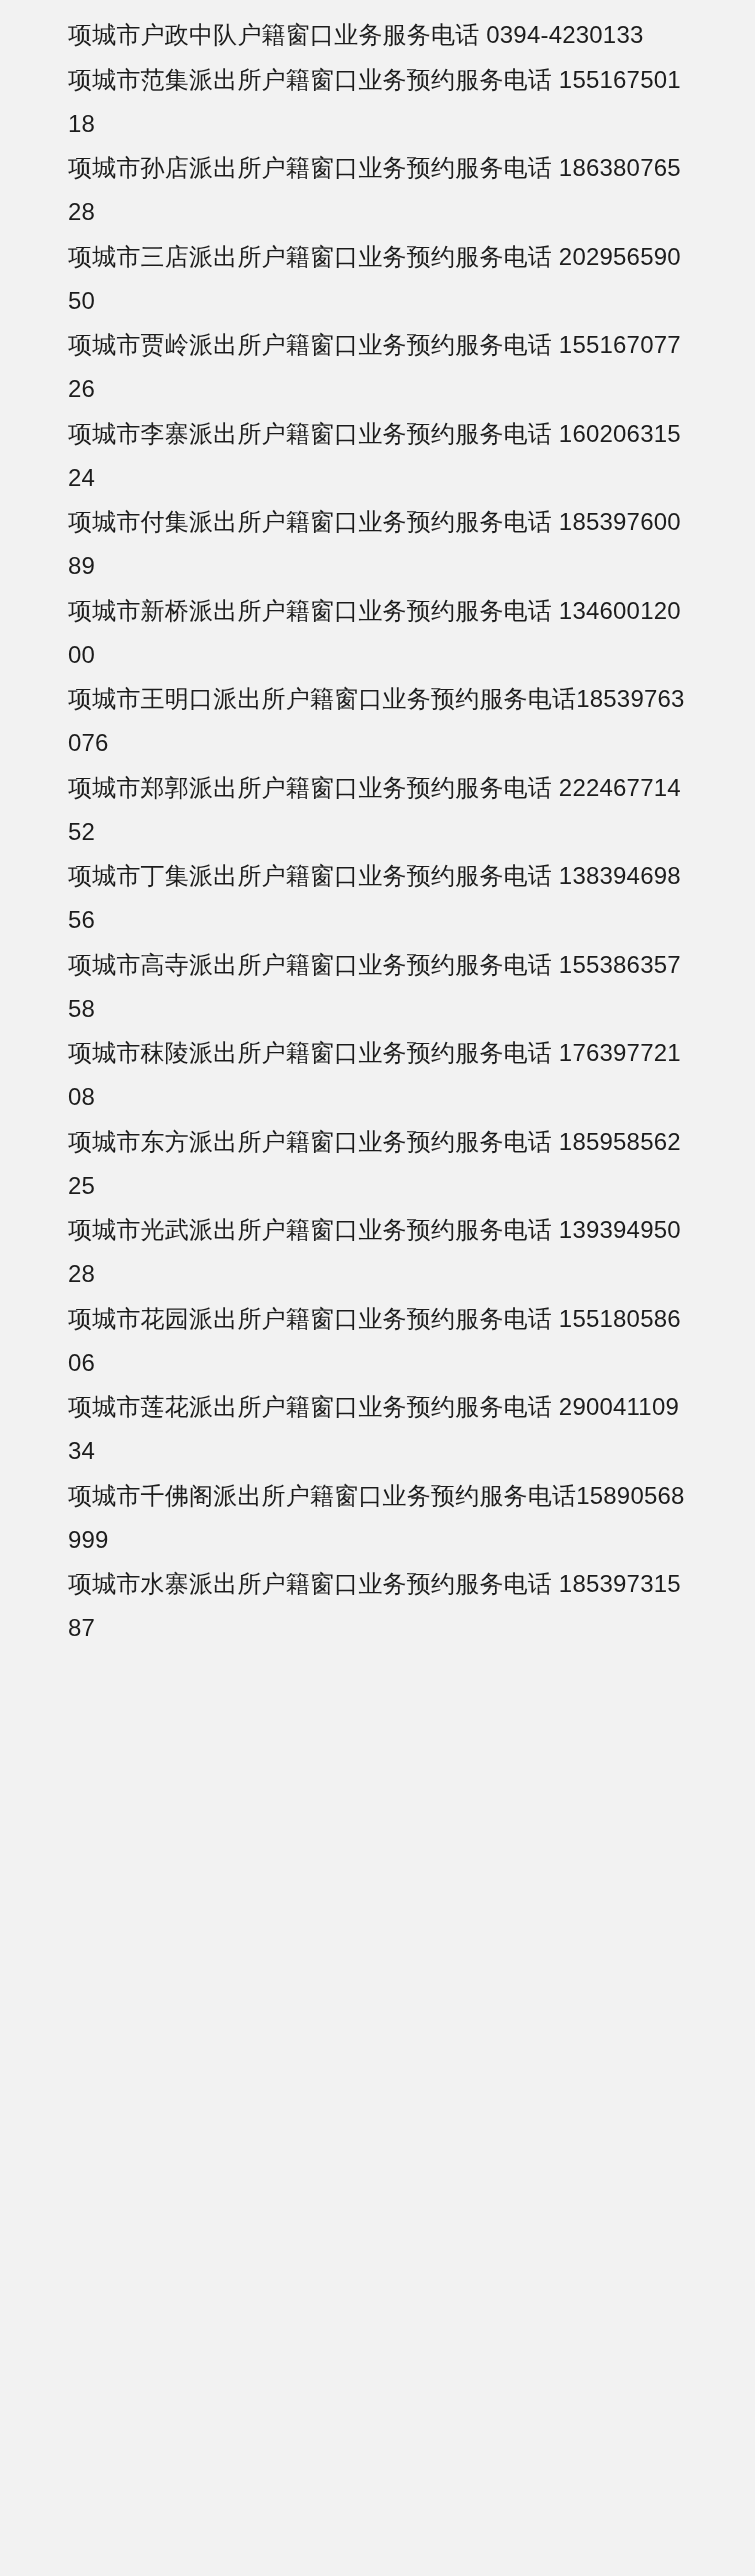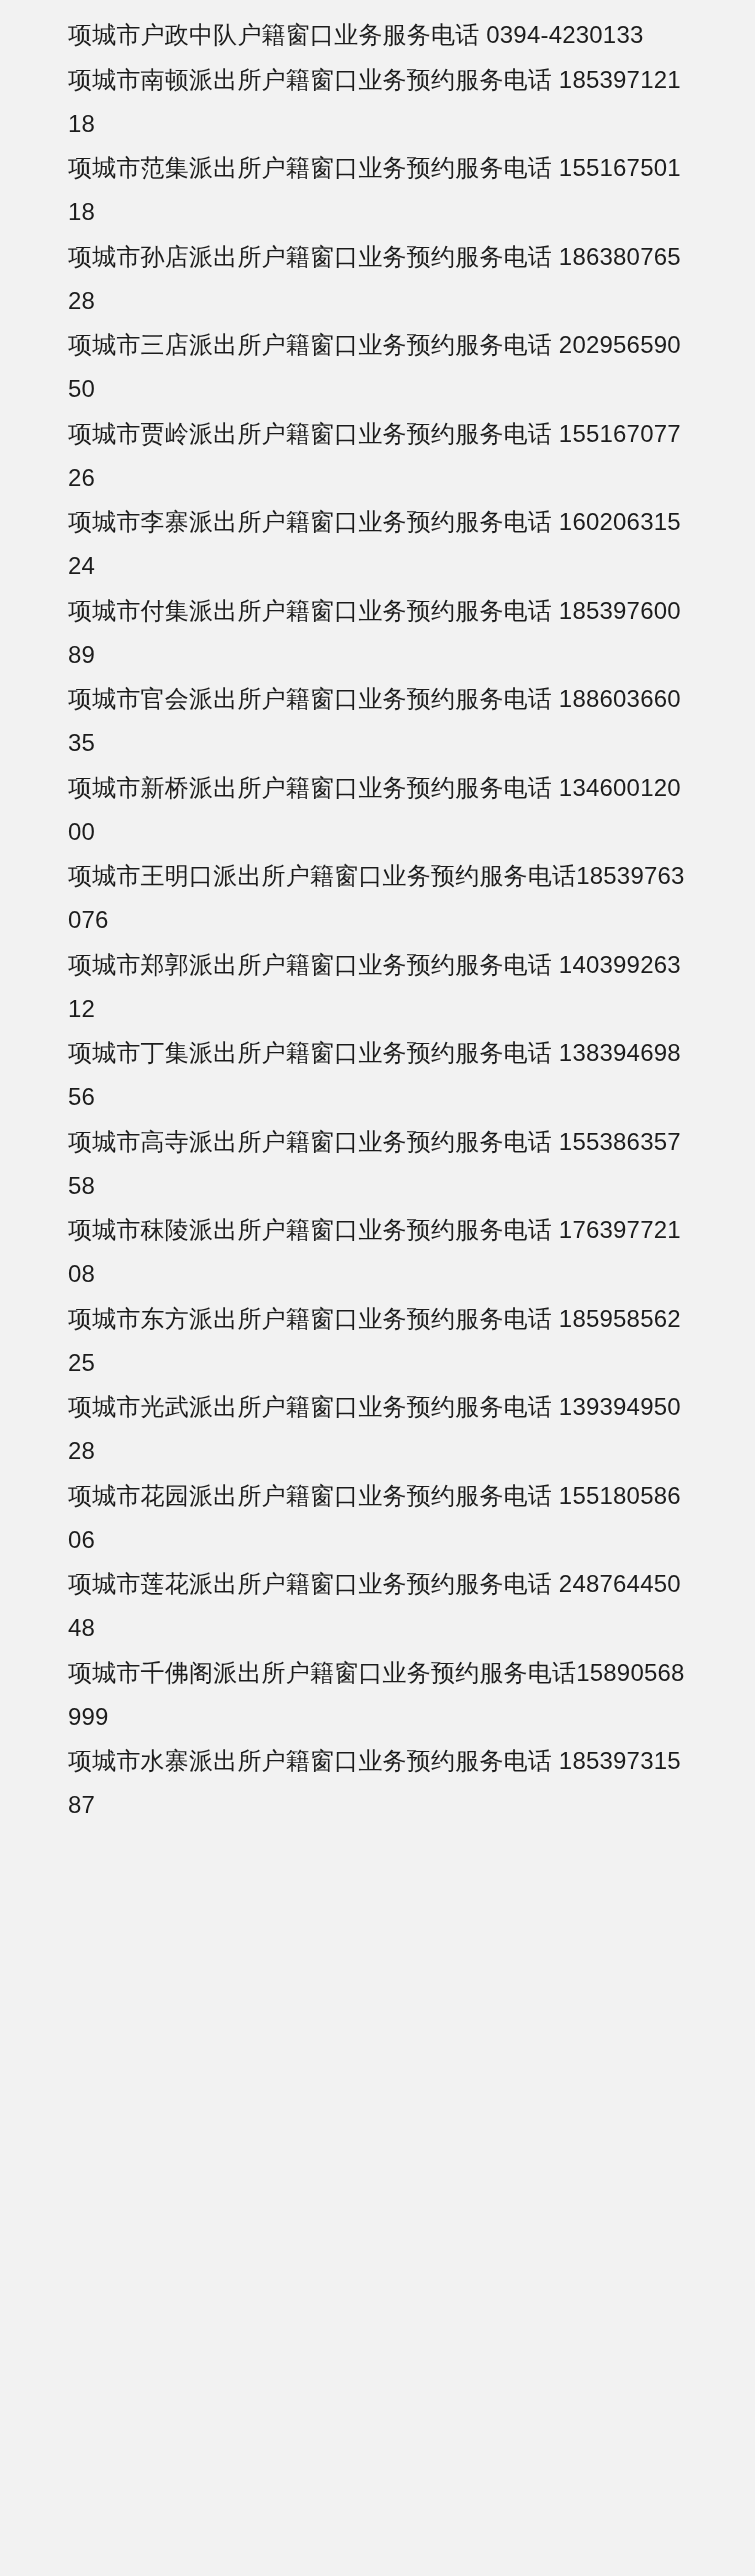--- a/index.html
+++ b/index.html
@@ -56,35 +56,33 @@
 </style>
 </head>
 <body>
 
 <div class="page">
   <div class="edge-line-left"></div>
   <div class="edge-line-right"></div>
 
   <div class="content-card">
     <p class="para">项城市户政中队户籍窗口业务服务电话 0394-4230133</p>
-    <p class="para">项城市南顿派出所户籍窗口业务预约服务电话 18539712118</p>
     <p class="para">项城市范集派出所户籍窗口业务预约服务电话 15516750118</p>
     <p class="para">项城市孙店派出所户籍窗口业务预约服务电话 18638076528</p>
     <p class="para">项城市三店派出所户籍窗口业务预约服务电话 20295659050</p>
     <p class="para">项城市贾岭派出所户籍窗口业务预约服务电话 15516707726</p>
     <p class="para">项城市李寨派出所户籍窗口业务预约服务电话 16020631524</p>
     <p class="para">项城市付集派出所户籍窗口业务预约服务电话 18539760089</p>
-    <p class="para">项城市官会派出所户籍窗口业务预约服务电话 18860366035</p>
     <p class="para">项城市新桥派出所户籍窗口业务预约服务电话 13460012000</p>
     <p class="para">项城市王明口派出所户籍窗口业务预约服务电话18539763076</p>
-    <p class="para">项城市郑郭派出所户籍窗口业务预约服务电话 14039926312</p>
+    <p class="para">项城市郑郭派出所户籍窗口业务预约服务电话 22246771452</p>
     <p class="para">项城市丁集派出所户籍窗口业务预约服务电话 13839469856</p>
     <p class="para">项城市高寺派出所户籍窗口业务预约服务电话 15538635758</p>
     <p class="para">项城市秣陵派出所户籍窗口业务预约服务电话 17639772108</p>
     <p class="para">项城市东方派出所户籍窗口业务预约服务电话 18595856225</p>
     <p class="para">项城市光武派出所户籍窗口业务预约服务电话 13939495028</p>
     <p class="para">项城市花园派出所户籍窗口业务预约服务电话 15518058606</p>
-    <p class="para">项城市莲花派出所户籍窗口业务预约服务电话 24876445048</p>
+    <p class="para">项城市莲花派出所户籍窗口业务预约服务电话 29004110934</p>
     <p class="para">项城市千佛阁派出所户籍窗口业务预约服务电话15890568999</p>
     <p class="para">项城市水寨派出所户籍窗口业务预约服务电话 18539731587</p>
   </div>
 </div>
 
 
 </body></html>

